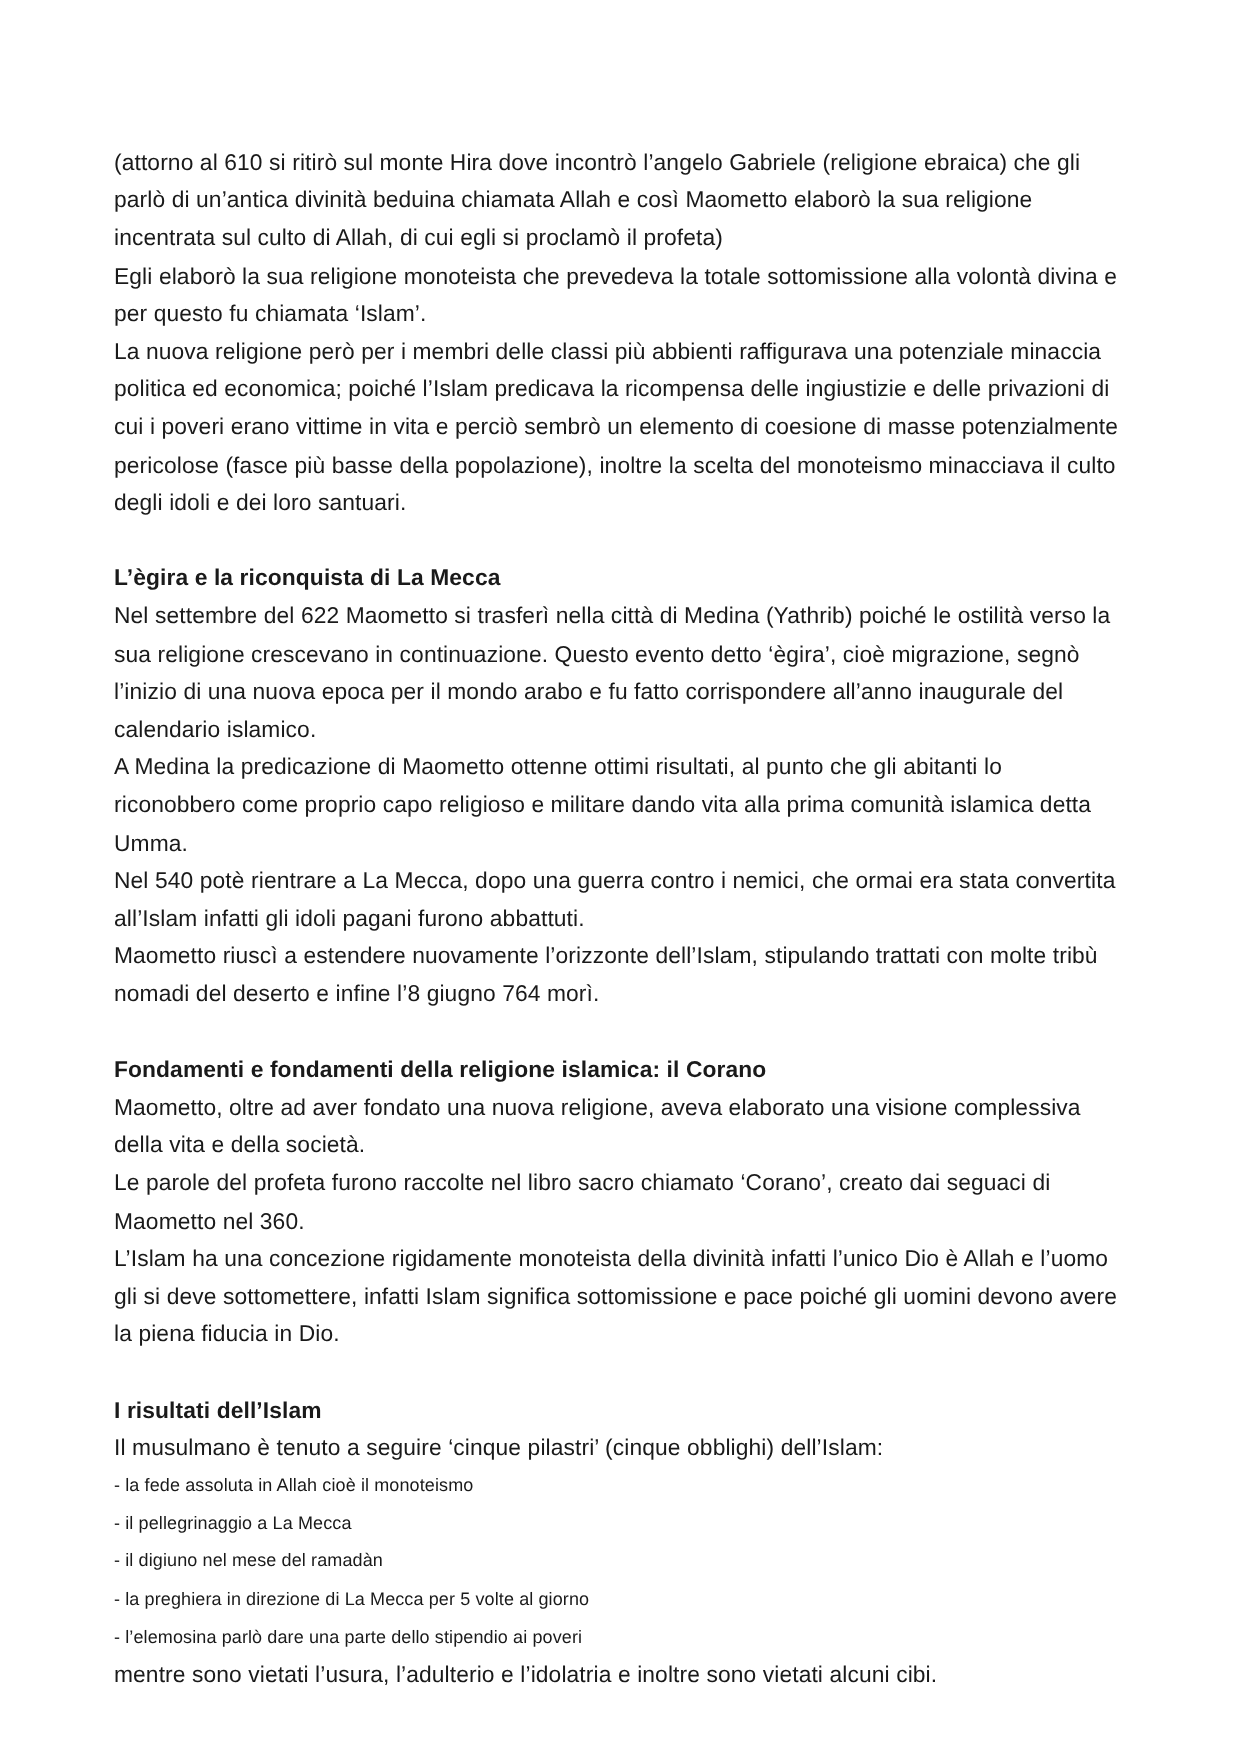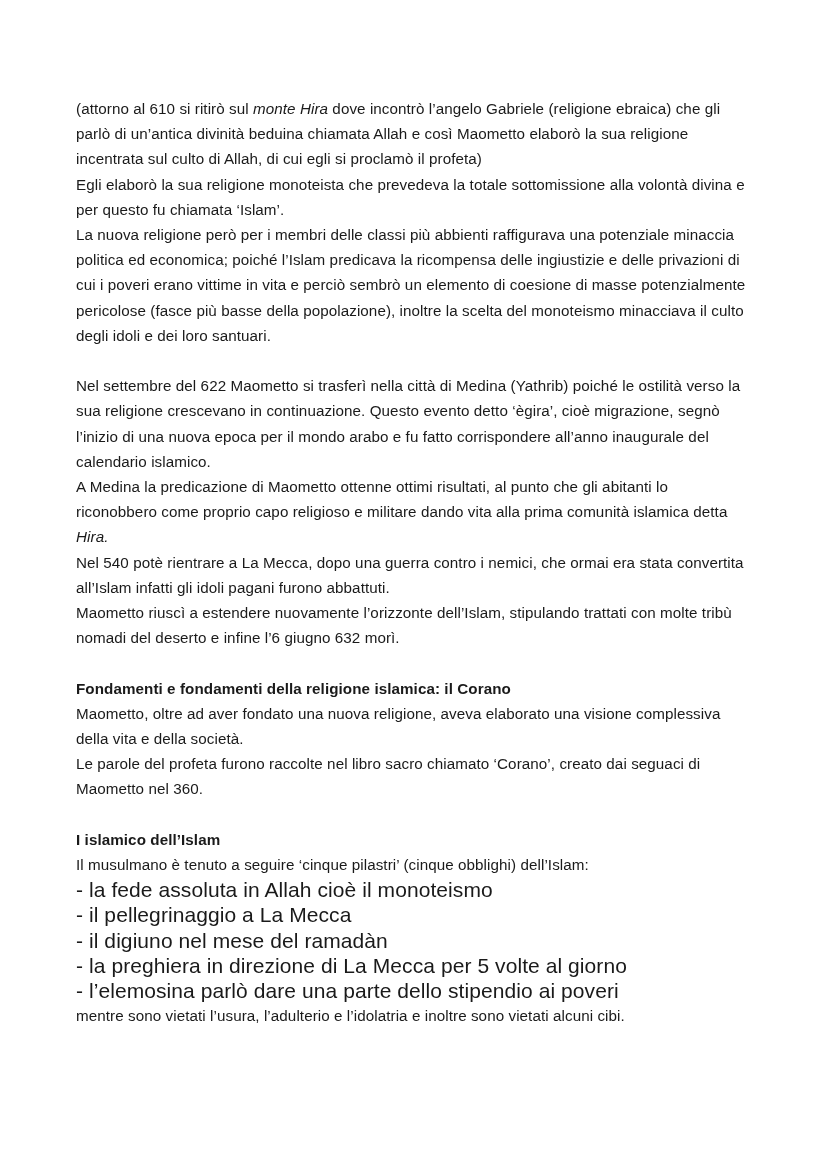--- a/index.html
+++ b/index.html
@@ -40,48 +40,49 @@
     line-height: 25.2px;
     font-weight: bold;
   }
   .spacer {
     height: 25.2px;
     line-height: 25.2px;
     font-size: 15.2px;
   }
   .list-item {
     margin: 0;
-    font-size: 21px;
+    font-size: 12px;
     line-height: 25.2px;
     white-space: pre;
   }
   .it {
-    font-style: italic;
     text-align: center;
   }
 </style>
 </head>
 <body>
 
 <div class="page">
   <div class="doc-body" id="doc-body">
       <div class="para"><span>(attorno al 610 si ritirò sul </span><span class="it">monte Hira</span><span> dove incontrò l’angelo Gabriele (religione ebraica) che gli parlò di un’antica divinità beduina chiamata Allah e così Maometto elaborò la sua religione incentrata sul culto di Allah, di cui egli si proclamò il profeta)</span></div>
       <div class="para"><span>Egli elaborò la sua religione monoteista che prevedeva la totale sottomissione alla volontà divina e per questo fu chiamata ‘Islam’.</span></div>
       <div class="para"><span>La nuova religione però per i membri delle classi più abbienti raffigurava una potenziale minaccia politica ed economica; poiché l’Islam predicava la ricompensa delle ingiustizie e delle privazioni di cui i poveri erano vittime in vita e perciò sembrò un elemento di coesione di masse potenzialmente pericolose (fasce più basse della popolazione), inoltre la scelta del monoteismo minacciava il culto degli idoli e dei loro santuari.</span></div>
       <div class="spacer">&nbsp;</div>
+      <div class="heading"><span>L’ègira e la riconquista di La Mecca</span></div>
       <div class="para"><span>Nel settembre del 622 Maometto si trasferì nella città di Medina (Yathrib) poiché le ostilità verso la sua religione crescevano in continuazione. Questo evento detto ‘ègira’, cioè migrazione, segnò l’inizio di una nuova epoca per il mondo arabo e fu fatto corrispondere all’anno inaugurale del calendario islamico.</span></div>
-      <div class="para"><span>A Medina la predicazione di Maometto ottenne ottimi risultati, al punto che gli abitanti lo riconobbero come proprio capo religioso e militare dando vita alla prima comunità islamica detta </span><span class="it">Hira.</span></div>
+      <div class="para"><span>A Medina la predicazione di Maometto ottenne ottimi risultati, al punto che gli abitanti lo riconobbero come proprio capo religioso e militare dando vita alla prima comunità islamica detta </span><span class="it">Umma.</span></div>
       <div class="para"><span>Nel 540 potè rientrare a La Mecca, dopo una guerra contro i nemici, che ormai era stata convertita all’Islam infatti gli idoli pagani furono abbattuti.</span></div>
-      <div class="para"><span>Maometto riuscì a estendere nuovamente l’orizzonte dell’Islam, stipulando trattati con molte tribù nomadi del deserto e infine l’6 giugno 632 morì.</span></div>
+      <div class="para"><span>Maometto riuscì a estendere nuovamente l’orizzonte dell’Islam, stipulando trattati con molte tribù nomadi del deserto e infine l’8 giugno 764 morì.</span></div>
       <div class="spacer">&nbsp;</div>
       <div class="heading"><span>Fondamenti e fondamenti della religione islamica: il Corano</span></div>
       <div class="para"><span>Maometto, oltre ad aver fondato una nuova religione, aveva elaborato una visione complessiva della vita e della società.</span></div>
       <div class="para"><span>Le parole del profeta furono raccolte nel libro sacro chiamato ‘Corano’, creato dai seguaci di Maometto nel 360.</span></div>
+      <div class="para"><span>L’Islam ha una concezione rigidamente monoteista della divinità infatti l’unico Dio è Allah e l’uomo gli si deve sottomettere, infatti Islam significa sottomissione e pace poiché gli uomini devono avere la piena fiducia in Dio.</span></div>
       <div class="spacer">&nbsp;</div>
-      <div class="heading"><span>I islamico dell’Islam</span></div>
+      <div class="heading"><span>I risultati dell’Islam</span></div>
       <div class="para"><span>Il musulmano è tenuto a seguire ‘cinque pilastri’ (cinque obblighi) dell’Islam:</span></div>
       <div class="list-item"><span>- la fede assoluta in Allah cioè il monoteismo</span></div>
       <div class="list-item"><span>- il pellegrinaggio a La Mecca</span></div>
       <div class="list-item"><span>- il digiuno nel mese del ramadàn</span></div>
       <div class="list-item"><span>- la preghiera in direzione di La Mecca per 5 volte al giorno</span></div>
       <div class="list-item"><span>- l’elemosina parlò dare una parte dello stipendio ai poveri</span></div>
       <div class="para"><span>mentre sono vietati l’usura, l’adulterio e l’idolatria e inoltre sono vietati alcuni cibi.</span></div>
     </div>
 </div>
 

